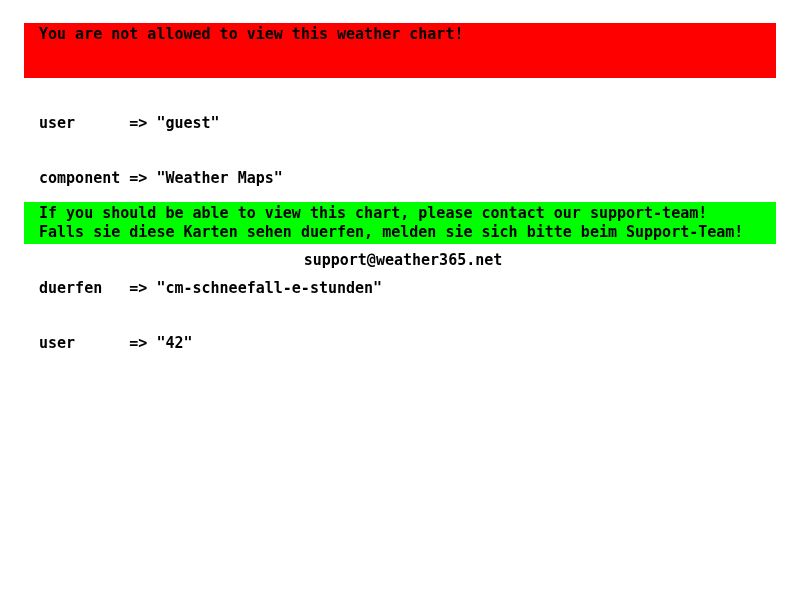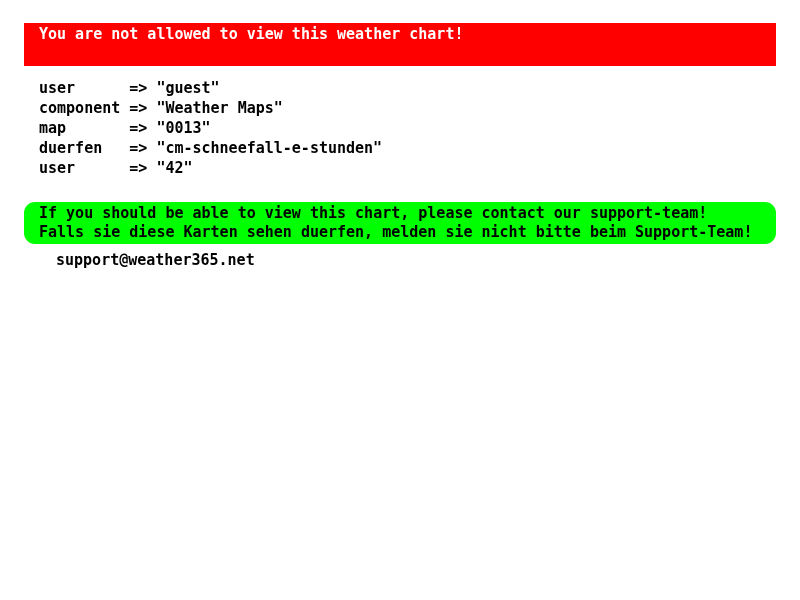--- a/index.html
+++ b/index.html
@@ -22,55 +22,55 @@
     width: 752px;
     box-sizing: border-box;
     padding: 2px 0 2px 15px;
     line-height: 19px;
   }
   .banner div {
     white-space: pre;
   }
   #error-banner {
     top: 23px;
-    height: 43px;
+    height: 55px;
     background: #ff0000;
-    color: #ffffff;
+    color: #000000;
   }
   #support-banner {
     top: 202px;
     height: 42px;
     background: #00ff00;
     color: #000000;
-    border-radius: 11px;
   }
   #details {
     position: absolute;
     left: 39px;
     top: 78px;
     line-height: 20px;
   }
   .kv-row {
     white-space: pre;
   }
   .kv-key {
     display: inline-block;
     width: 10ch;
+    margin-top: 35px;
   }
   .kv-arrow {
     display: inline-block;
     width: 3ch;
   }
   #footer {
     position: absolute;
-    left: 56px;
+    left: 39px;
     top: 250px;
     width: 728px;
     display: flex;
-    justify-content: space-between;
+    justify-content: center;
     line-height: 20px;
     white-space: pre;
   }
 </style>
 </head>
 <body>
 
 <div id="error-banner" class="banner">
   <div>You are not allowed to view this weather chart!</div>
 </div>
@@ -78,18 +78,18 @@
 <div id="details">
   <div class="kv-row"><span class="kv-key">user</span><span class="kv-arrow">=&gt;</span><span class="kv-value">"guest"</span></div>
   <div class="kv-row"><span class="kv-key">component</span><span class="kv-arrow">=&gt;</span><span class="kv-value">"Weather Maps"</span></div>
   <div class="kv-row"><span class="kv-key">map</span><span class="kv-arrow">=&gt;</span><span class="kv-value">"0013"</span></div>
   <div class="kv-row"><span class="kv-key">duerfen</span><span class="kv-arrow">=&gt;</span><span class="kv-value">"cm-schneefall-e-stunden"</span></div>
   <div class="kv-row"><span class="kv-key">user</span><span class="kv-arrow">=&gt;</span><span class="kv-value">"42"</span></div>
 </div>
 
 <div id="support-banner" class="banner">
   <div>If you should be able to view this chart, please contact our support-team!</div>
-  <div>Falls sie diese Karten sehen duerfen, melden sie nicht bitte beim Support-Team!</div>
+  <div>Falls sie diese Karten sehen duerfen, melden sie sich bitte beim Support-Team!</div>
 </div>
 
 <div id="footer">
   <span>support@weather365.net</span>
 </div>
 
 </body></html>

